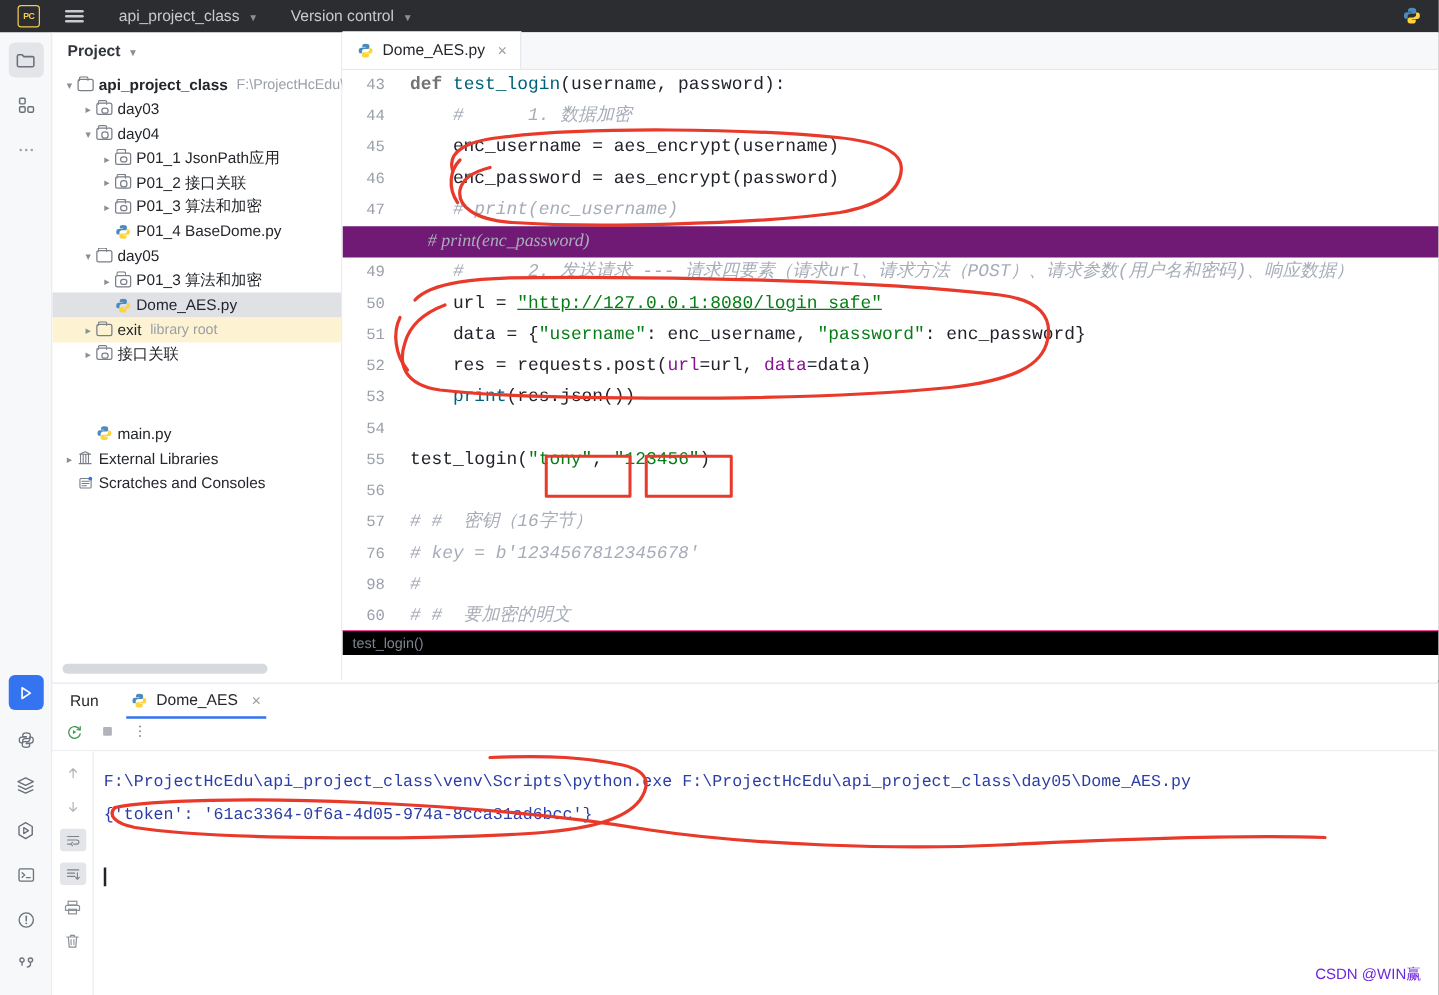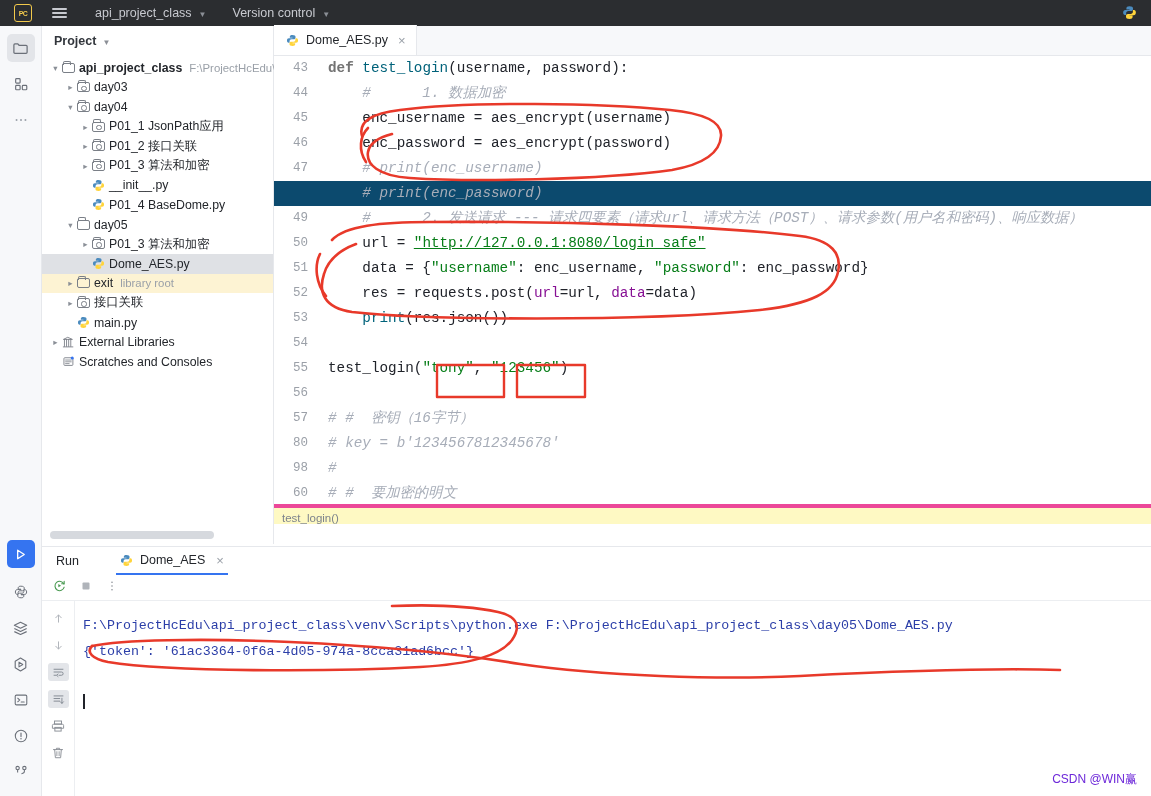--- a/index.html
+++ b/index.html
@@ -125,43 +125,43 @@
     text-align: right; padding-right: 10px;
     font-family: "Liberation Mono", monospace; font-size: 12.5px; color: #9ba0a8;
   }
   .gutter div { height: 25px; line-height: 25px; }
   .codelines {
     position: absolute; left: 54px; top: 0; right: 0; height: 100%;
     font-family: "Liberation Mono", monospace; font-size: 14.3px;
     color: #20232a; white-space: pre;
   }
   .codelines .ln { height: 25px; line-height: 25px; }
-  .ln.hl { background: #0c4a6e; margin-left: -54px; padding-left: 54px; }
+  .ln.hl { background: #701a75; margin-left: -54px; padding-left: 54px; font-family: Liberation Serif, serif; }
   .kw { color: #737373; font-weight: 600; }
   .fn { color: #00627a; }
   .str { color: #067d17; }
   .cm { color: #a7adb8; font-style: italic; }
   .nm { color: #871094; }
   .url { color: #067d17; text-decoration: underline; }
   .plain { color: #20232a; }
 
   .breadcrumbbar {
     position: absolute; left: 0; bottom: 0; width: 100%; height: 20px;
-    border-top: 4px solid #ec4899; background: #fef9c3;
+    border-top: 1px solid #ec4899; background: #000000;
     font-size: 11.5px; color: #7d838c; padding-left: 8px; line-height: 20px;
   }
 
   
   .runwin {
     position: absolute; left: 42px; top: 546px;
     width: 1109px; height: 250px;
     background: #ffffff;
     border-top: 1px solid #e6e8ec;
   }
-  .run-header { height: 28px; display: flex; align-items: center; gap: 15px; padding-left: 14px; }
+  .run-header { height: 28px; display: flex; align-items: center; gap: 0; padding-left: 14px; }
   .run-title { font-size: 12.5px; color: #23262b; }
   .run-tab {
     margin-left: 22px; height: 28px; display: flex; align-items: center; gap: 7px;
     font-size: 12.5px; color: #23262b;
     border-bottom: 2.5px solid #3574f0; padding: 0 4px;
   }
   .run-tab .x { color: #9aa0a8; font-size: 13px; margin-left: 4px; }
   .run-toolbar {
     height: 26px; display: flex; align-items: center; gap: 12px; padding-left: 10px;
     border-bottom: 1px solid #eceef1;
@@ -335,72 +335,62 @@
           <span class="lbl">P01_3 算法和加密</span>
         </div>
         <div class="row" style="padding-left: 38px;">
           <span class="arrow"></span>
           <span class="ficon">
             <svg class="pyicon" viewBox="0 0 16 16">
   <path d="M7.8 1.2c-2 0-3.1.8-3.1 2.1v1.4h3.3v.5H3.5c-1.4 0-2.3 1-2.3 2.8 0 1.7.7 2.7 2 2.7h1.2V8.9c0-1.4 1-2.4 2.4-2.4h2.9c1.2 0 2-.8 2-1.9V3.3c0-1.2-1-2.1-3.9-2.1z" fill="#4b8bbe"></path>
   <path d="M8.2 14.8c2 0 3.1-.8 3.1-2.1v-1.4H8v-.5h4.5c1.4 0 2.3-1 2.3-2.8 0-1.7-.7-2.7-2-2.7h-1.2v1.8c0 1.4-1 2.4-2.4 2.4H6.3c-1.2 0-2 .8-2 1.9v1.3c0 1.2 1 2.1 3.9 2.1z" fill="#ffd43b"></path>
             </svg>
           </span>
-          <span class="lbl">__init__.py</span>
+          <span class="lbl">P01_4 BaseDome.py</span>
+        </div>
+        <div class="row" style="padding-left: 23px;">
+          <span class="arrow">▾</span>
+          <span class="ficon">
+            <span class="folder"></span>
+          </span>
+          <span class="lbl">day05</span>
         </div>
         <div class="row" style="padding-left: 38px;">
+          <span class="arrow">▸</span>
+          <span class="ficon">
+            <span class="folder pkg"></span>
+          </span>
+          <span class="lbl">P01_3 算法和加密</span>
+        </div>
+        <div class="row sel" style="padding-left: 38px;">
           <span class="arrow"></span>
           <span class="ficon">
             <svg class="pyicon" viewBox="0 0 16 16">
   <path d="M7.8 1.2c-2 0-3.1.8-3.1 2.1v1.4h3.3v.5H3.5c-1.4 0-2.3 1-2.3 2.8 0 1.7.7 2.7 2 2.7h1.2V8.9c0-1.4 1-2.4 2.4-2.4h2.9c1.2 0 2-.8 2-1.9V3.3c0-1.2-1-2.1-3.9-2.1z" fill="#4b8bbe"></path>
   <path d="M8.2 14.8c2 0 3.1-.8 3.1-2.1v-1.4H8v-.5h4.5c1.4 0 2.3-1 2.3-2.8 0-1.7-.7-2.7-2-2.7h-1.2v1.8c0 1.4-1 2.4-2.4 2.4H6.3c-1.2 0-2 .8-2 1.9v1.3c0 1.2 1 2.1 3.9 2.1z" fill="#ffd43b"></path>
             </svg>
           </span>
-          <span class="lbl">P01_4 BaseDome.py</span>
-        </div>
-        <div class="row" style="padding-left: 23px;">
-          <span class="arrow">▾</span>
-          <span class="ficon">
-            <span class="folder"></span>
-          </span>
-          <span class="lbl">day05</span>
-        </div>
-        <div class="row" style="padding-left: 38px;">
-          <span class="arrow">▸</span>
-          <span class="ficon">
-            <span class="folder pkg"></span>
-          </span>
-          <span class="lbl">P01_3 算法和加密</span>
-        </div>
-        <div class="row sel" style="padding-left: 38px;">
-          <span class="arrow"></span>
-          <span class="ficon">
-            <svg class="pyicon" viewBox="0 0 16 16">
-  <path d="M7.8 1.2c-2 0-3.1.8-3.1 2.1v1.4h3.3v.5H3.5c-1.4 0-2.3 1-2.3 2.8 0 1.7.7 2.7 2 2.7h1.2V8.9c0-1.4 1-2.4 2.4-2.4h2.9c1.2 0 2-.8 2-1.9V3.3c0-1.2-1-2.1-3.9-2.1z" fill="#4b8bbe"></path>
-  <path d="M8.2 14.8c2 0 3.1-.8 3.1-2.1v-1.4H8v-.5h4.5c1.4 0 2.3-1 2.3-2.8 0-1.7-.7-2.7-2-2.7h-1.2v1.8c0 1.4-1 2.4-2.4 2.4H6.3c-1.2 0-2 .8-2 1.9v1.3c0 1.2 1 2.1 3.9 2.1z" fill="#ffd43b"></path>
-            </svg>
-          </span>
           <span class="lbl">Dome_AES.py</span>
         </div>
         <div class="row venv-hl" style="padding-left: 23px;">
           <span class="arrow">▸</span>
           <span class="ficon">
             <span class="folder"></span>
           </span>
           <span class="lbl">exit</span>
           <span class="dim">library root</span>
         </div>
         <div class="row" style="padding-left: 23px;">
           <span class="arrow">▸</span>
           <span class="ficon">
             <span class="folder pkg"></span>
           </span>
           <span class="lbl">接口关联</span>
         </div>
-        <div class="row" style="padding-left: 23px;">
+        <div class="row" style="padding-left: 23px; margin-top: 44px;">
           <span class="arrow"></span>
           <span class="ficon">
             <svg class="pyicon" viewBox="0 0 16 16">
   <path d="M7.8 1.2c-2 0-3.1.8-3.1 2.1v1.4h3.3v.5H3.5c-1.4 0-2.3 1-2.3 2.8 0 1.7.7 2.7 2 2.7h1.2V8.9c0-1.4 1-2.4 2.4-2.4h2.9c1.2 0 2-.8 2-1.9V3.3c0-1.2-1-2.1-3.9-2.1z" fill="#4b8bbe"></path>
   <path d="M8.2 14.8c2 0 3.1-.8 3.1-2.1v-1.4H8v-.5h4.5c1.4 0 2.3-1 2.3-2.8 0-1.7-.7-2.7-2-2.7h-1.2v1.8c0 1.4-1 2.4-2.4 2.4H6.3c-1.2 0-2 .8-2 1.9v1.3c0 1.2 1 2.1 3.9 2.1z" fill="#ffd43b"></path>
             </svg>
           </span>
           <span class="lbl">main.py</span>
         </div>
         <div class="row" style="padding-left: 8px;">
@@ -448,21 +438,21 @@
           <div>48</div>
           <div>49</div>
           <div>50</div>
           <div>51</div>
           <div>52</div>
           <div>53</div>
           <div>54</div>
           <div>55</div>
           <div>56</div>
           <div>57</div>
-          <div>80</div>
+          <div>76</div>
           <div>98</div>
           <div>60</div>
         </div>
       <div class="codelines" id="codelines"><div class="ln"><span class="kw">def </span><span class="fn">test_login</span><span class="plain">(username, password):</span></div><div class="ln"><span class="cm">    #      1. 数据加密</span></div><div class="ln"><span class="plain">    enc_username = aes_encrypt(username)</span></div><div class="ln"><span class="plain">    enc_password = aes_encrypt(password)</span></div><div class="ln"><span class="cm">    # print(enc_username)</span></div><div class="ln hl"><span class="cm">    # print(enc_password)</span></div><div class="ln"><span class="cm">    #      2. 发送请求 --- 请求四要素（请求url、请求方法（POST）、请求参数(用户名和密码)、响应数据）</span></div><div class="ln"><span class="plain">    url = </span><span class="url">"http://127.0.0.1:8080/login_safe"</span></div><div class="ln"><span class="plain">    data = {</span><span class="str">"username"</span><span class="plain">: enc_username, </span><span class="str">"password"</span><span class="plain">: enc_password}</span></div><div class="ln"><span class="plain">    res = requests.post(</span><span class="nm">url</span><span class="plain">=url, </span><span class="nm">data</span><span class="plain">=data)</span></div><div class="ln"><span class="plain">    </span><span class="fn">print</span><span class="plain">(res.json())</span></div><div class="ln"><span class="plain"></span></div><div class="ln"><span class="plain">test_login(</span><span class="str">"tony"</span><span class="plain">, </span><span class="str">"123456"</span><span class="plain">)</span></div><div class="ln"><span class="plain"></span></div><div class="ln"><span class="cm"># #  密钥（16字节）</span></div><div class="ln"><span class="cm"># key = b'1234567812345678'</span></div><div class="ln"><span class="cm">#</span></div><div class="ln"><span class="cm"># #  要加密的明文</span></div></div>
       <div class="breadcrumbbar">test_login()</div>
     </div>
   </div>
 
   <div class="runwin">
     <div class="run-header">

